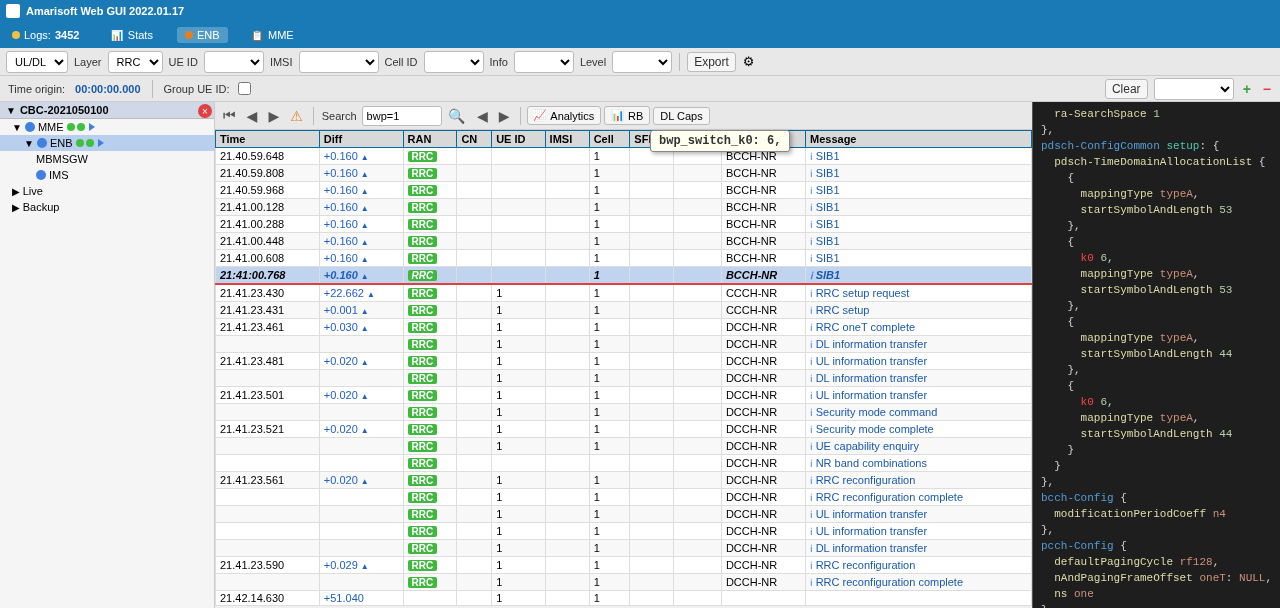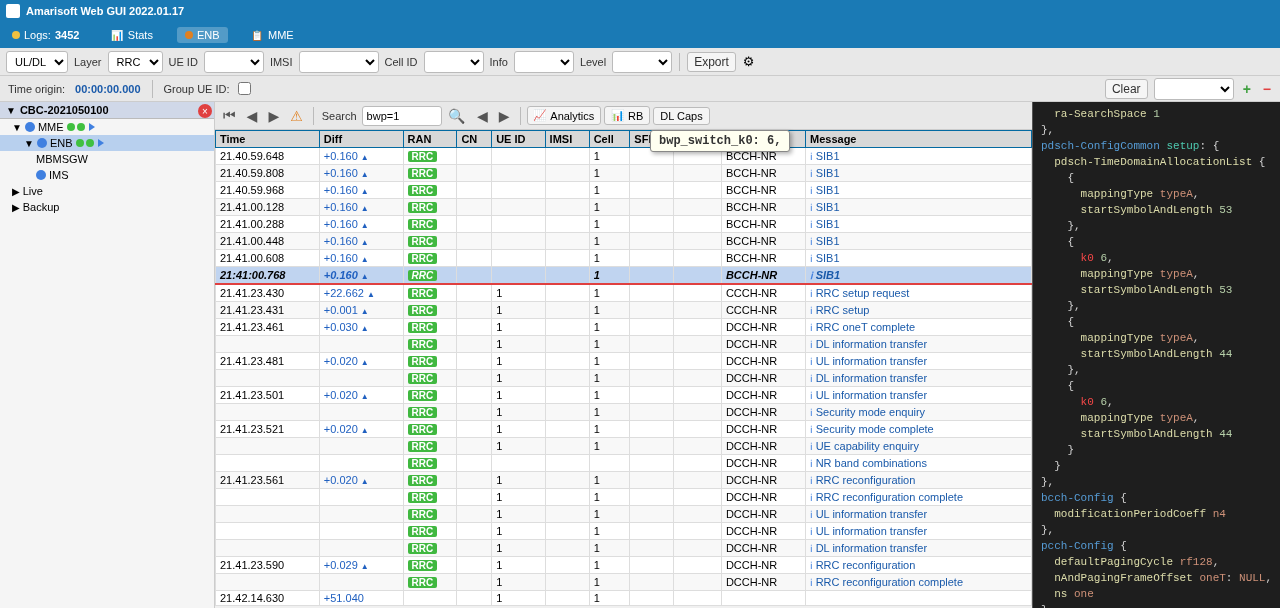--- a/index.html
+++ b/index.html
@@ -631,21 +631,21 @@
     <td></td>
     <td style="color:#e04020;"></td>
     <td><span class="rrc-badge">RRC</span></td>
     <td></td>
     <td>1</td>
     <td></td>
     <td>1</td>
     <td></td>
     <td></td>
     <td><span>DCCH-NR</span></td>
-    <td><span class="info-icon">ℹ</span> <span class="msg-link">Security mode enquiry</span></td>
+    <td><span class="info-icon">ℹ</span> <span class="msg-link">Security mode command</span></td>
   </tr>
             <tr>
     <td>21.41.23.521</td>
     <td style="color:#2060c0;">+0.020 <span style="font-size:8px;">▲</span></td>
     <td><span class="rrc-badge">RRC</span></td>
     <td></td>
     <td>1</td>
     <td></td>
     <td>1</td>
     <td></td>

